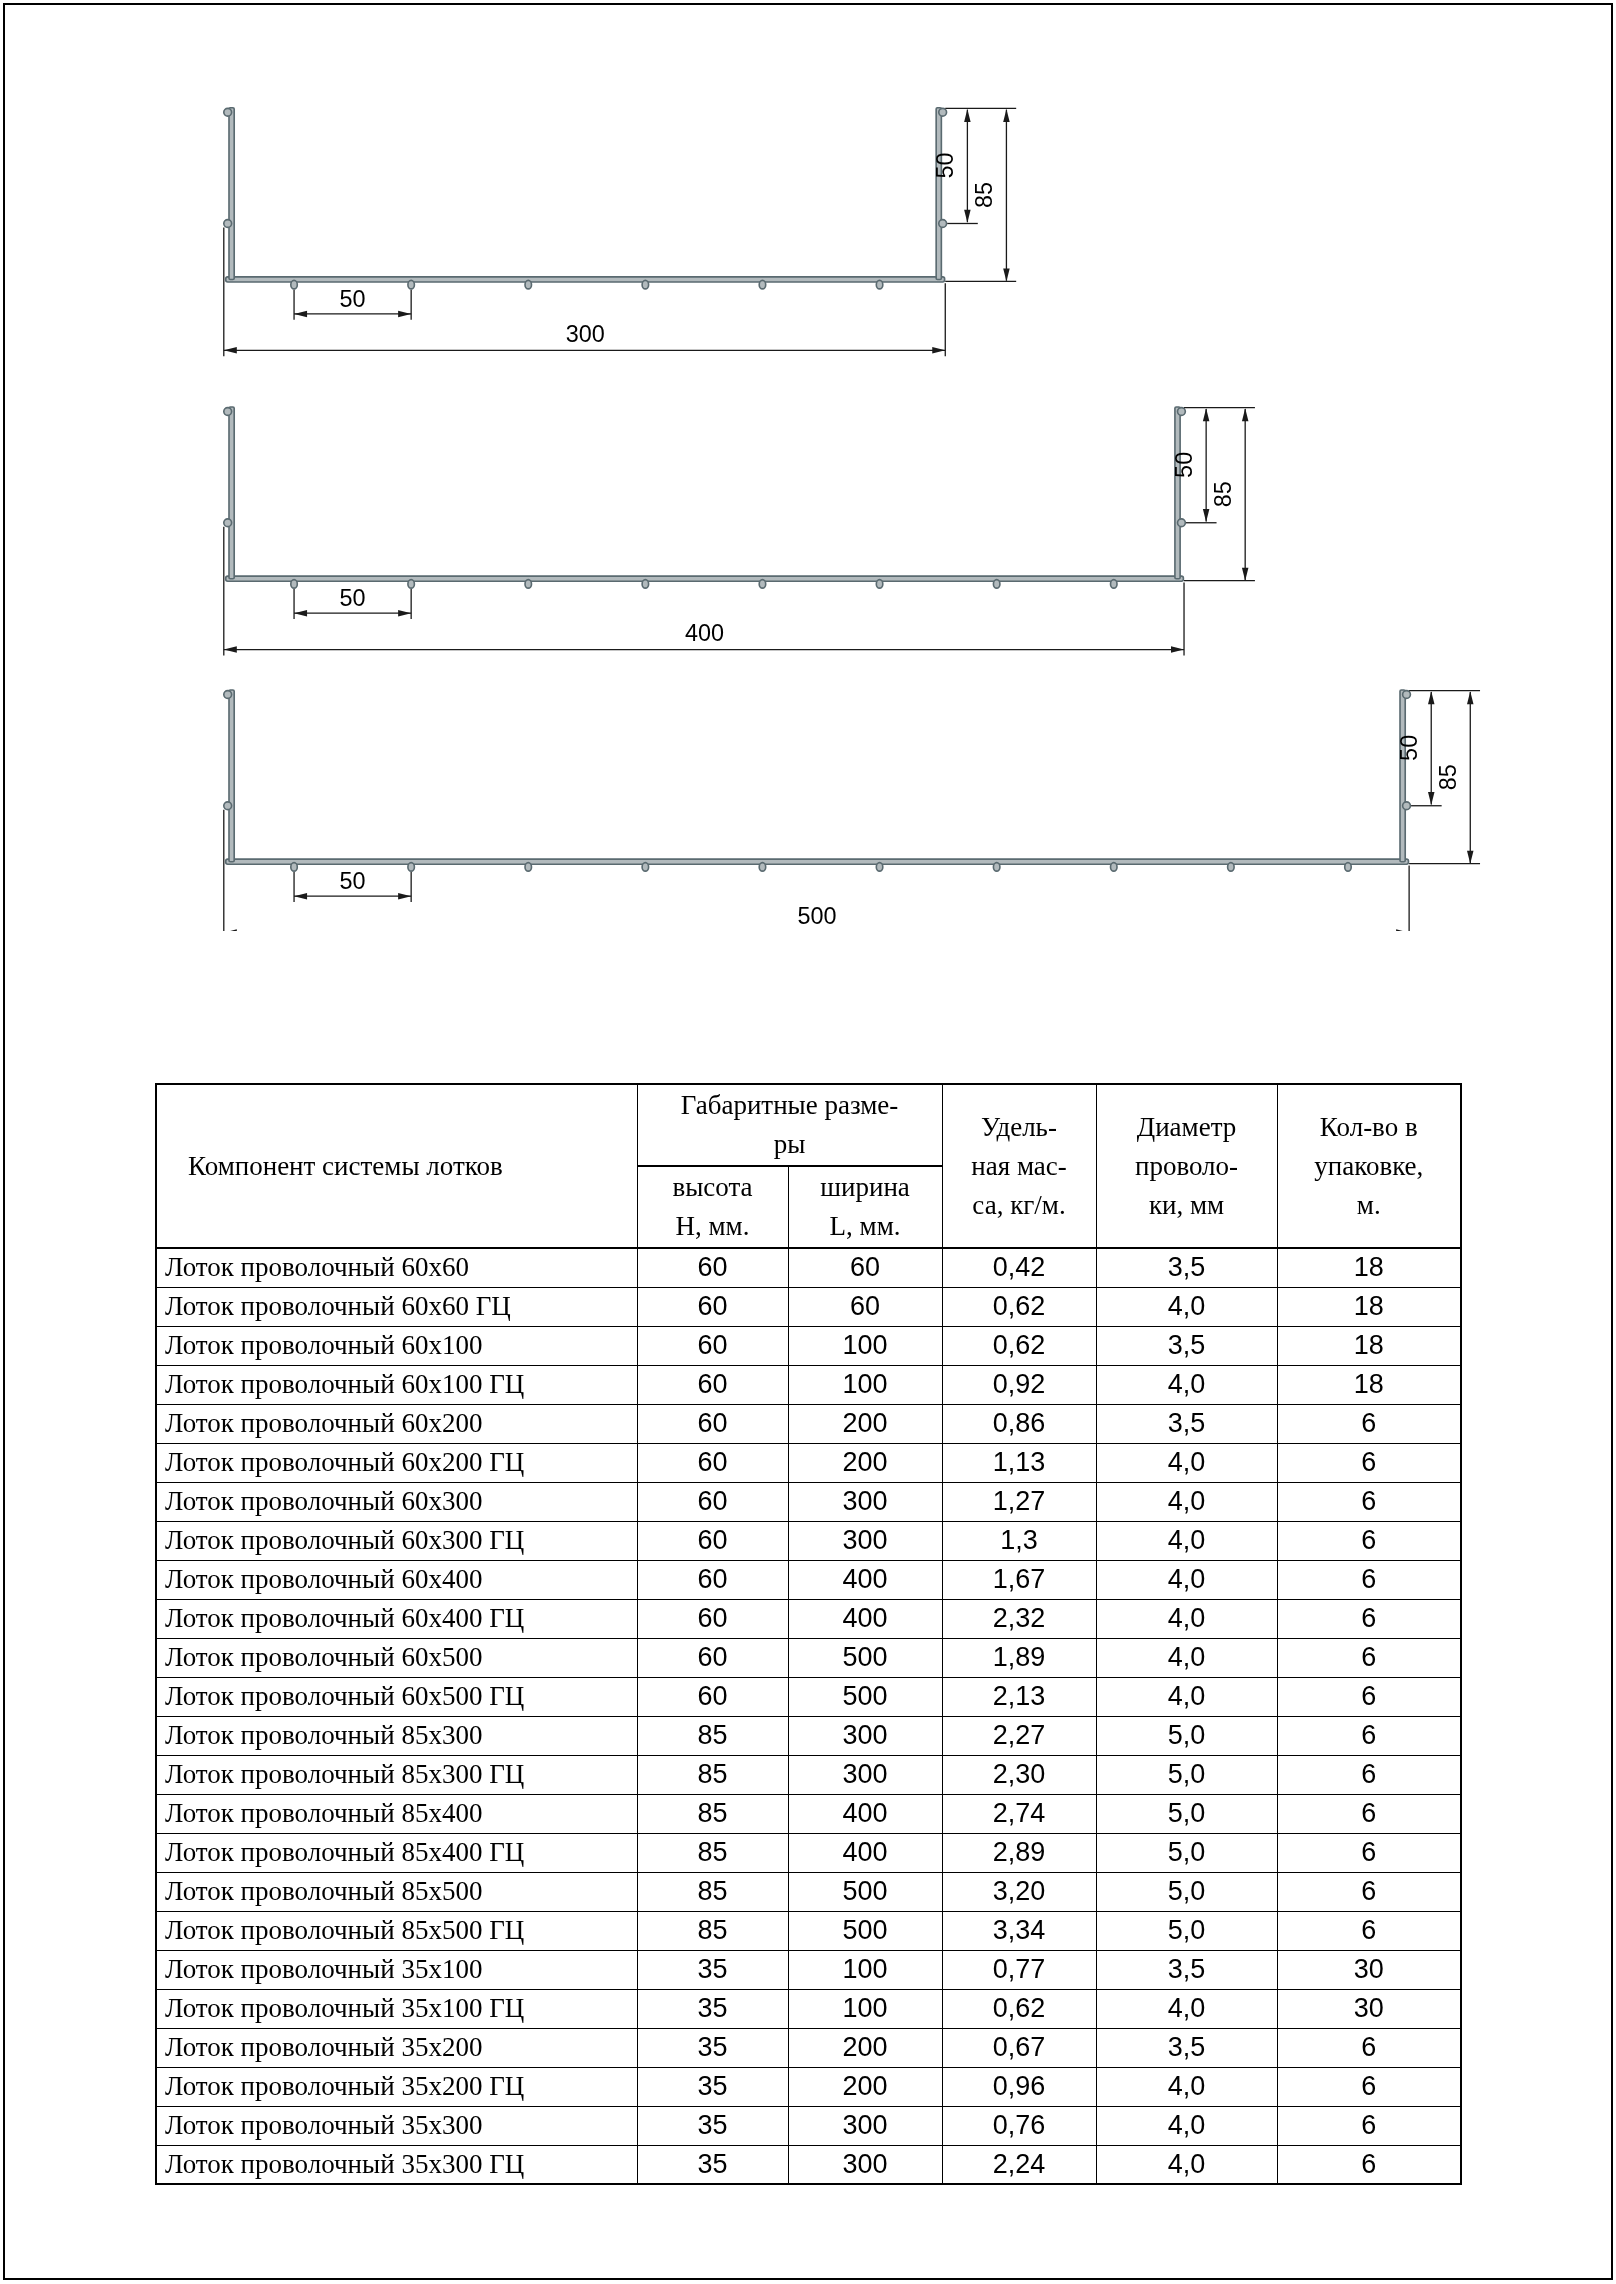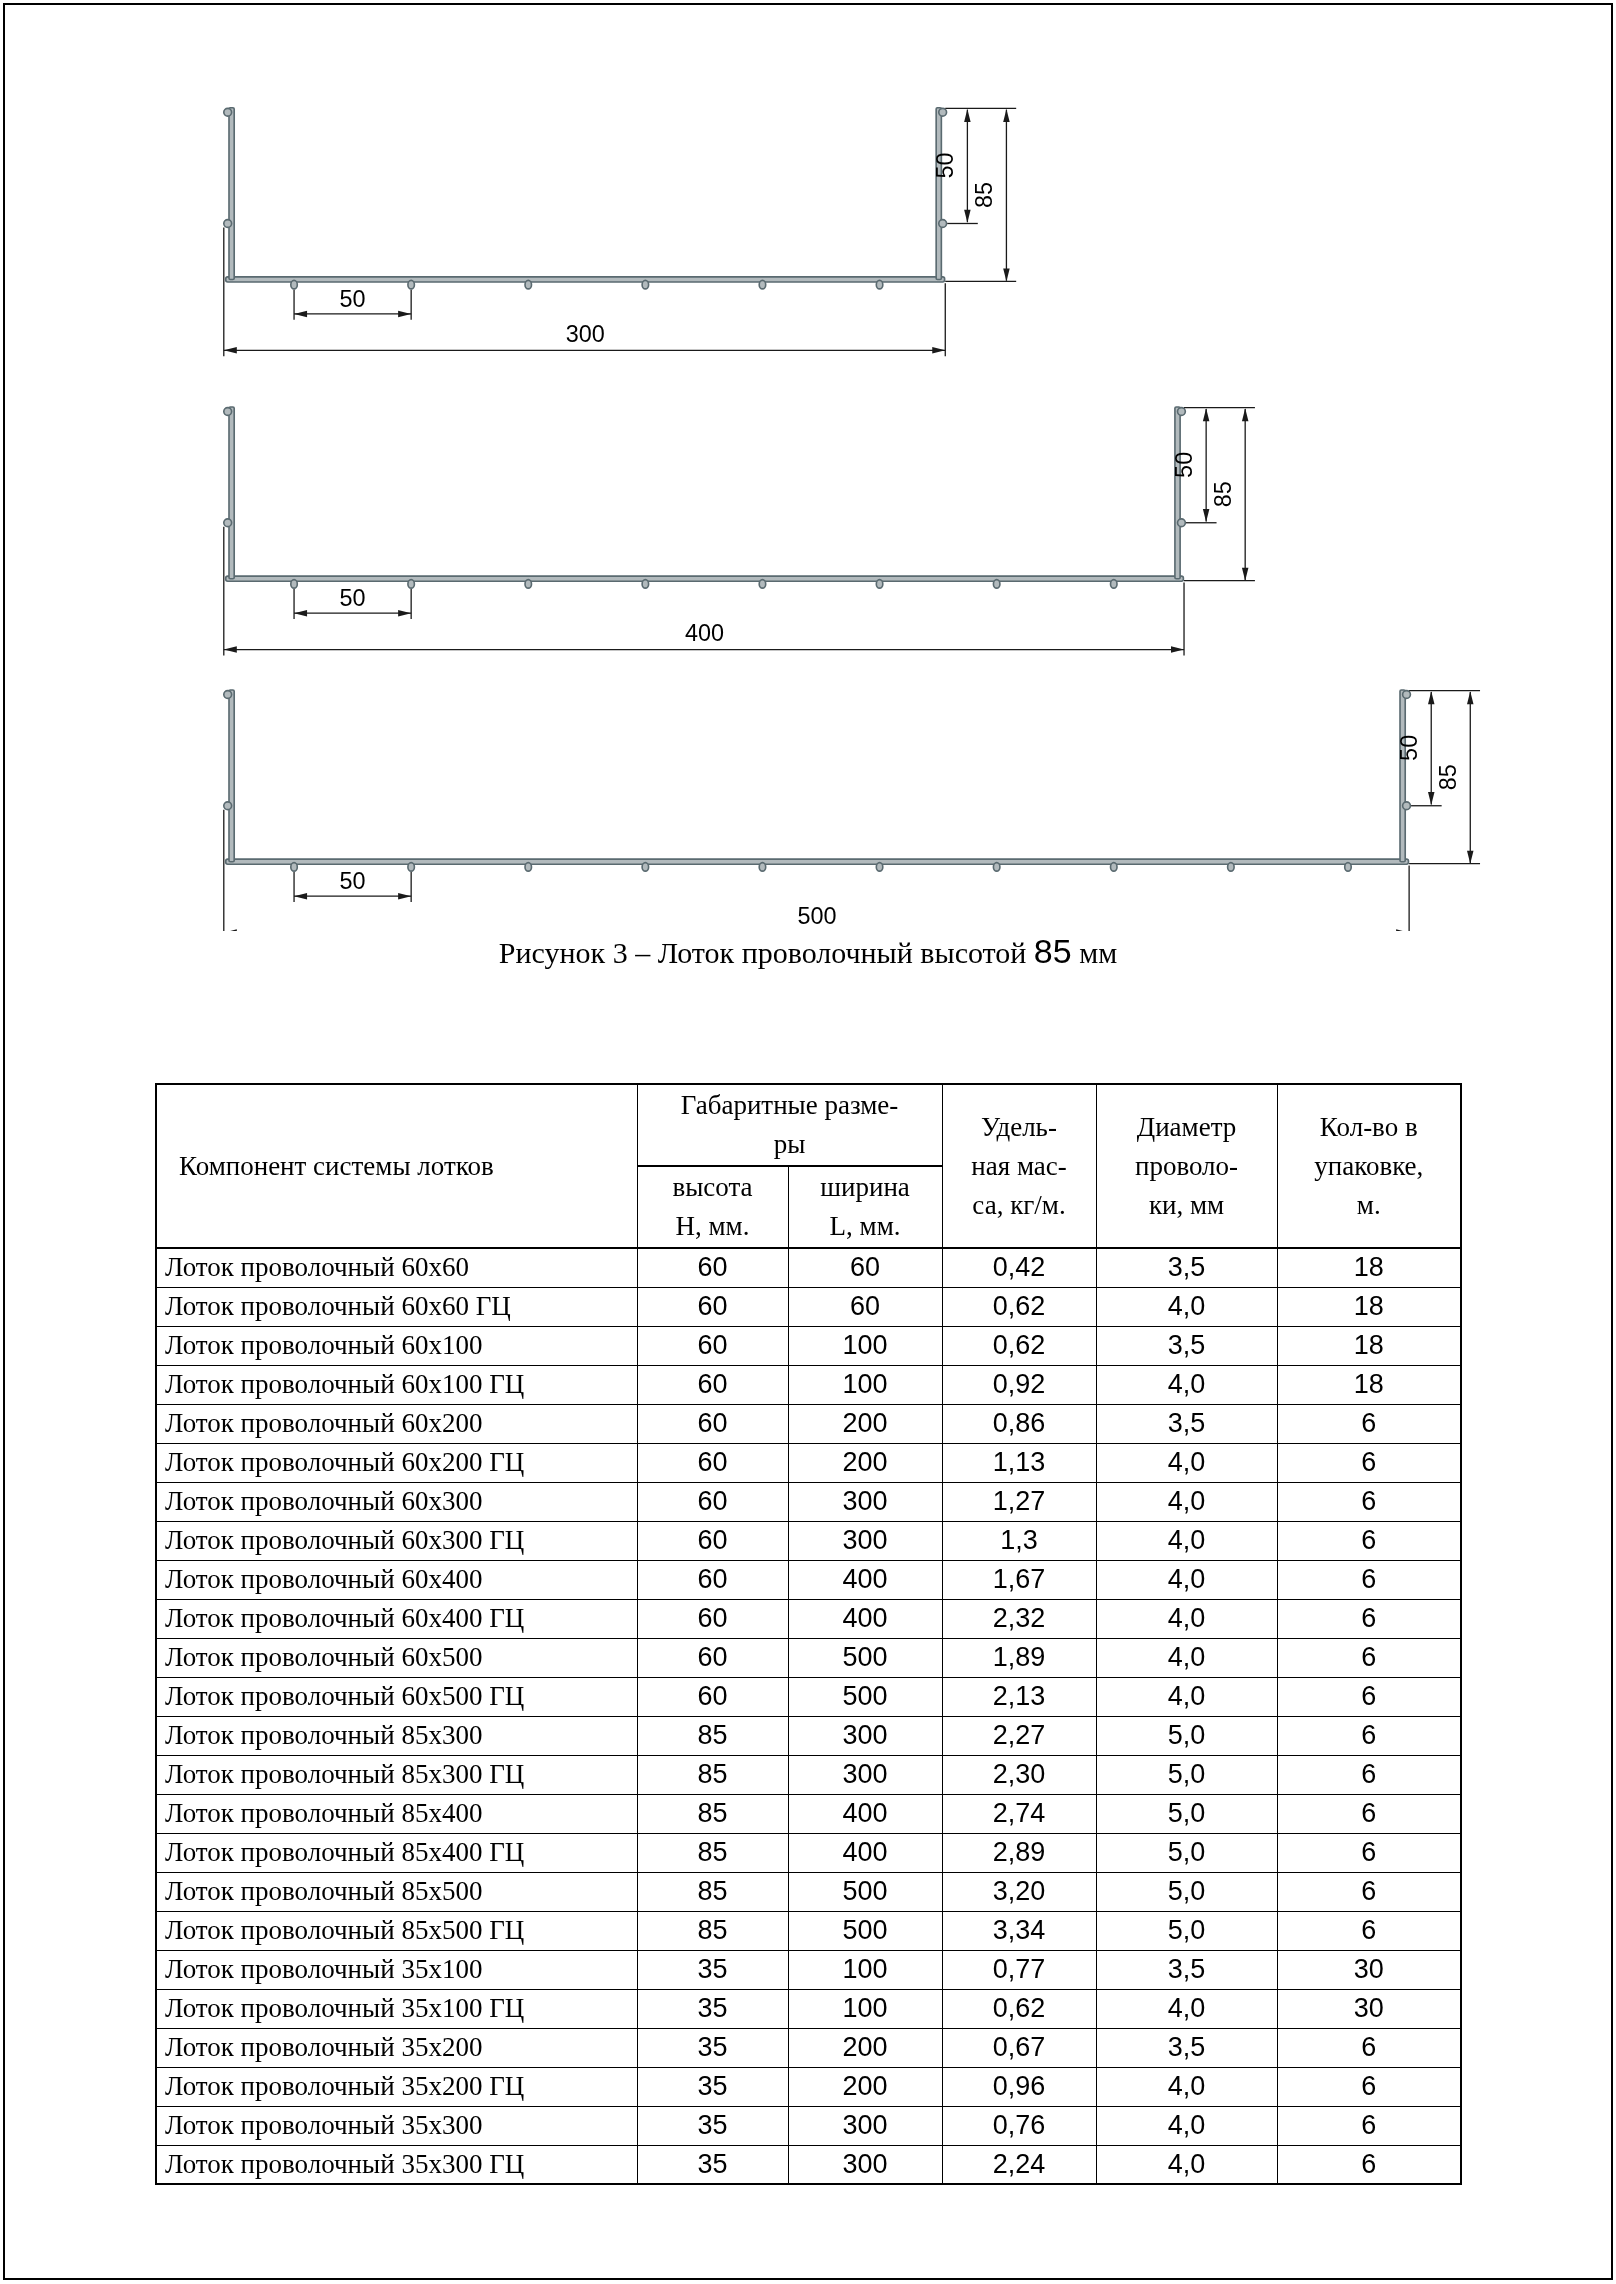--- a/index.html
+++ b/index.html
@@ -54,21 +54,21 @@
     font-weight: normal;
     font-size: 27px;
     line-height: 39px;
     text-align: center;
     vertical-align: middle;
     white-space: pre-line;
     border-bottom-width: 2px;
   }
   table.spec thead th.c-comp {
     text-align: left;
-    padding-left: 22px;
+    padding-left: 31px;
   }
   table.spec tbody tr { height: 39px; }
   table.spec tbody td {
     vertical-align: middle;
     font-size: 27px;
   }
   table.spec tbody td.lbl {
     font-family: "Liberation Serif", serif;
     text-align: left;
     padding-left: 8px;
@@ -201,21 +201,20 @@
         <text x="542" y="1366" text-anchor="middle" font-family="&quot;Liberation Sans&quot;, sans-serif" font-size="36" fill="#000">50</text>
         <line x1="344" y1="1244" x2="344" y2="1442" stroke="#1a1a1a" stroke-width="2"></line>
         <line x1="2166" y1="1330" x2="2166" y2="1442" stroke="#1a1a1a" stroke-width="2"></line>
         <line x1="344" y1="1433" x2="2166" y2="1433" stroke="#1a1a1a" stroke-width="2"></line>
         <polygon points="344,1433 364,1428 364,1438" fill="#1a1a1a"></polygon>
         <polygon points="2166,1433 2146,1428 2146,1438" fill="#1a1a1a"></polygon>
         <text x="1256" y="1420" text-anchor="middle" font-family="&quot;Liberation Sans&quot;, sans-serif" font-size="36" fill="#000">500</text>
       </g>
     </svg>
 
-  <div class="figure-caption"><span>Рисунок 3 – Лоток проволочный высотой </span><span class="cap-num">85</span><span> мм</span></div>
 
   <table class="spec">
     <colgroup>
       <col style="width:481px">
         <col style="width:151px">
         <col style="width:154px">
       <col style="width:154px">
         <col style="width:181px">
         <col style="width:184px">
     </colgroup>

